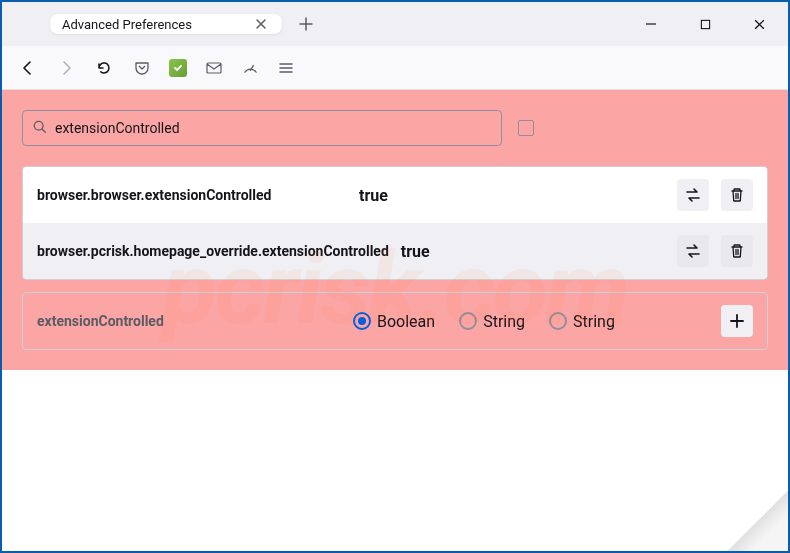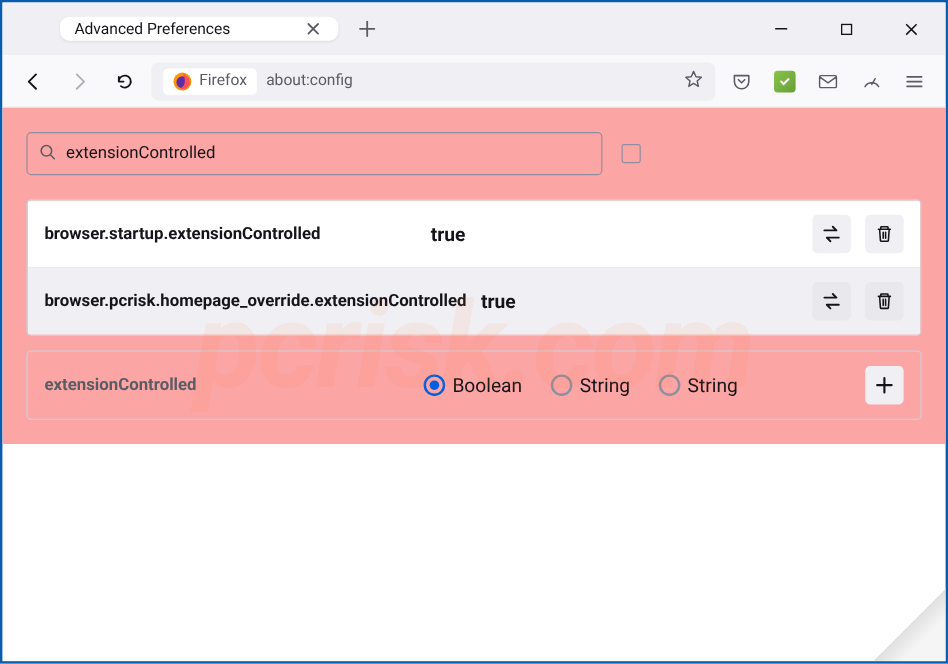--- a/index.html
+++ b/index.html
@@ -103,36 +103,20 @@
   <div class="nav-btn disabled">
     <svg width="16" height="16" viewBox="0 0 16 16">
         <path d="M6 2 L12 8 L6 14" stroke="currentColor" stroke-width="1.6" fill="none" stroke-linecap="round" stroke-linejoin="round"></path>
       </svg>
   </div>
   <div class="nav-btn">
     <svg width="16" height="16" viewBox="0 0 16 16">
         <path d="M3 8 a5 5 0 1 1 1.8 3.8 M3 8 V4 M3 8 H7" stroke="currentColor" stroke-width="1.5" fill="none" stroke-linecap="round"></path>
       </svg>
   </div>
-  <div class="urlbar">
-    <div class="urlbar-identity">
-      <svg class="firefox-logo" viewBox="0 0 16 16">
-        <circle cx="8" cy="8" r="7.5" fill="#ff9500"></circle>
-        <circle cx="8" cy="8.5" r="5" fill="#5e2ca5"></circle>
-        <path d="M8 1 Q15 4 14 10 Q12 15 6 14 Q10 12 10 8 Q10 3 8 1" fill="#ff4f5e"></path>
-      </svg>
-      <span class="identity-text">Firefox</span>
-    </div>
-    <span class="url-text">about:config</span>
-    <span class="star-btn">
-      <svg width="16" height="16" viewBox="0 0 16 16">
-          <path d="M8 1.5 L10 6 L14.5 6.3 L11 9.5 L12 14 L8 11.5 L4 14 L5 9.5 L1.5 6.3 L6 6 Z" stroke="currentColor" stroke-width="1.2" fill="none" stroke-linejoin="round"></path>
-        </svg>
-    </span>
-  </div>
   <div class="toolbar-right">
     <div class="tool-icon">
       <svg width="16" height="16" viewBox="0 0 16 16">
           <path d="M2 3 H14 V8 a6 6 0 0 1 -12 0 Z M5 6 L8 9 L11 6" stroke="currentColor" stroke-width="1.3" fill="none" stroke-linejoin="round"></path>
         </svg>
     </div>
     <div class="tool-icon">
       <div class="ext-icon">
         <svg width="10" height="10" viewBox="0 0 10 10">
             <path d="M2 5 L4 7 L8 3" stroke="#fff" stroke-width="1.8" fill="none" stroke-linecap="round"></path>
@@ -168,21 +152,21 @@
       </span>
       <input class="search-input" value="extensionControlled" style="">
     </div>
     <label class="checkbox-wrap">
       <span class="cbox"></span>
     </label>
   </div>
 
   <div class="prefs-table">
     <div class="pref-row">
-      <div class="pref-name">browser.startup.extensionControlled</div>
+      <div class="pref-name">browser.browser.extensionControlled</div>
       <div class="pref-value">true</div>
       <div class="row-btn">
         <svg width="18" height="18" viewBox="0 0 18 18">
             <path d="M3 6 H13 L10 3 M15 12 H5 L8 15" stroke="currentColor" stroke-width="1.6" fill="none" stroke-linecap="round" stroke-linejoin="round"></path>
           </svg>
       </div>
       <div class="row-btn">
         <svg width="16" height="16" viewBox="0 0 16 16">
             <path d="M3 4 H13 M5 4 V2.5 Q5 2 5.5 2 H10.5 Q11 2 11 2.5 V4 M4 4 L4.7 13.5 Q4.8 14 5.3 14 H10.7 Q11.2 14 11.3 13.5 L12 4 M7 6.5 V11.5 M9 6.5 V11.5" stroke="currentColor" stroke-width="1.3" fill="none" stroke-linecap="round"></path>
           </svg>

